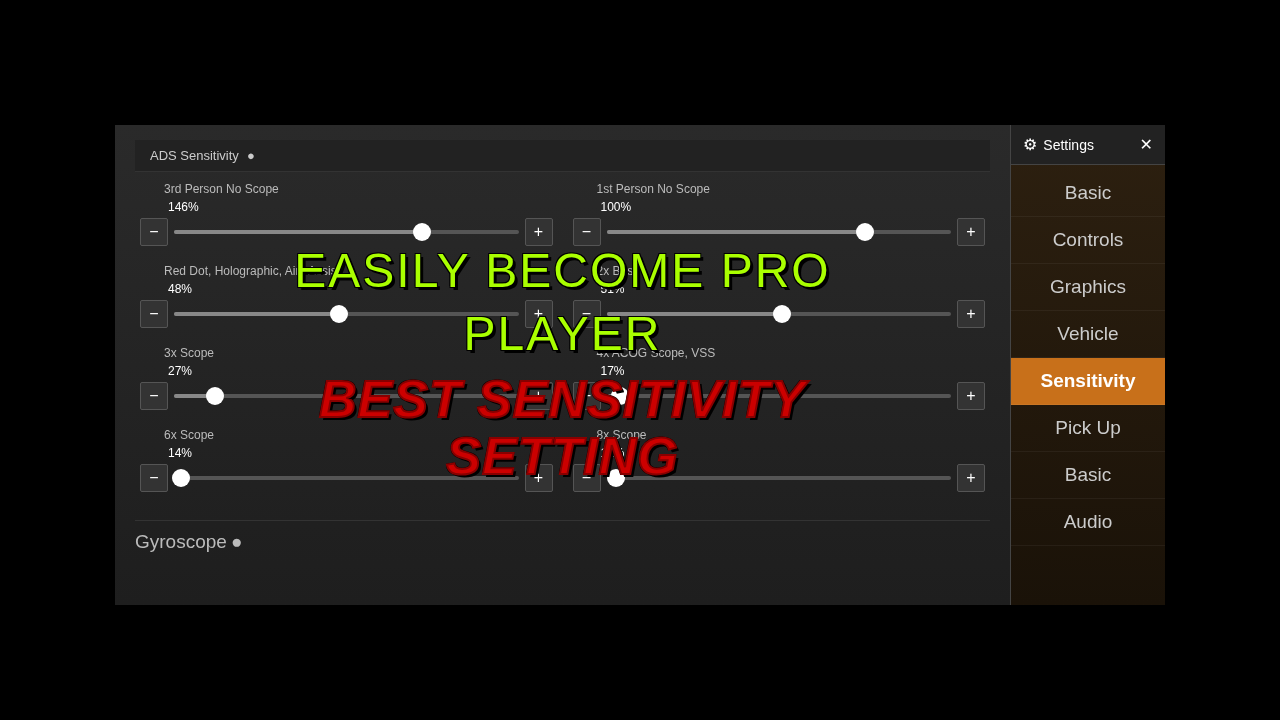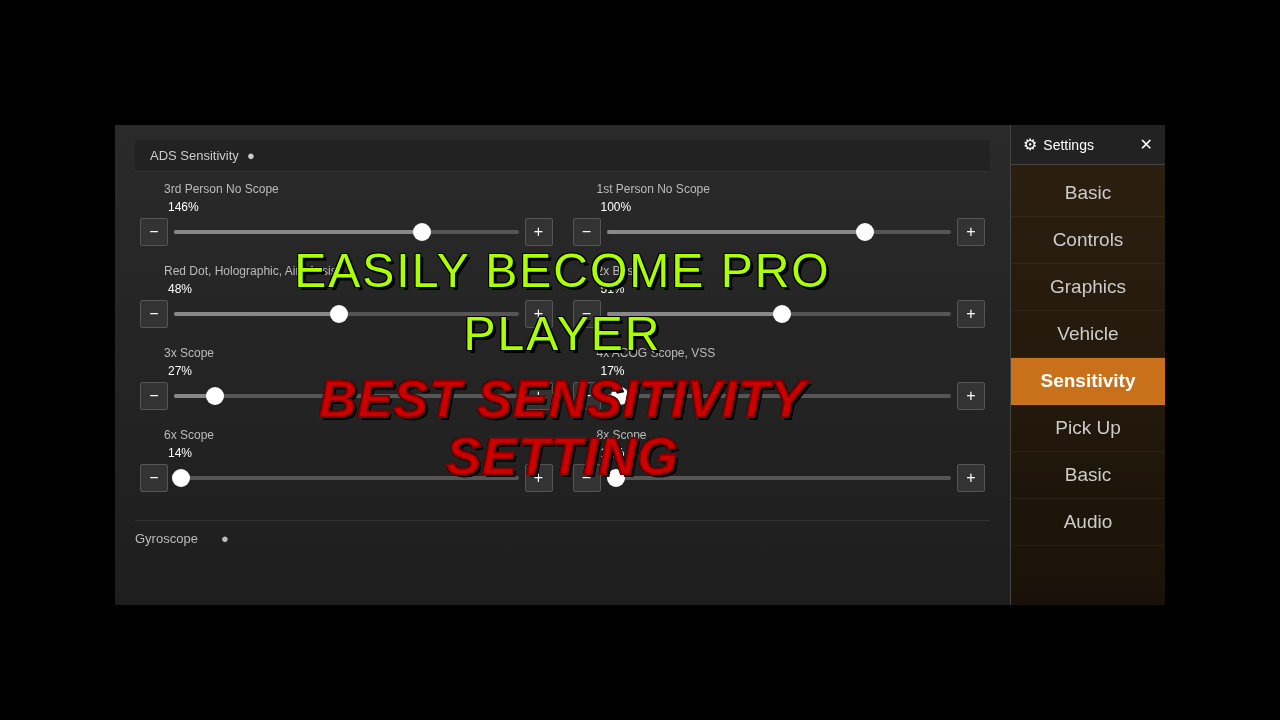--- a/index.html
+++ b/index.html
@@ -105,24 +105,24 @@
       position: absolute;
       top: 50%;
       transform: translateY(-50%);
       cursor: pointer;
     }
 
     .gyroscope-row {
       padding-top: 10px;
       border-top: 1px solid #333;
       color: #bbb;
-      font-size: 13px;
-      display: flex;
-      align-items: center;
-      gap: 23px;
+      font-size: 19px;
+      display: flex;
+      align-items: center;
+      gap: 4px;
     }
 
     
     .overlay-text {
       position: absolute;
       top: 0;
       left: 0;
       right: 0;
       bottom: 0;
       pointer-events: none;

